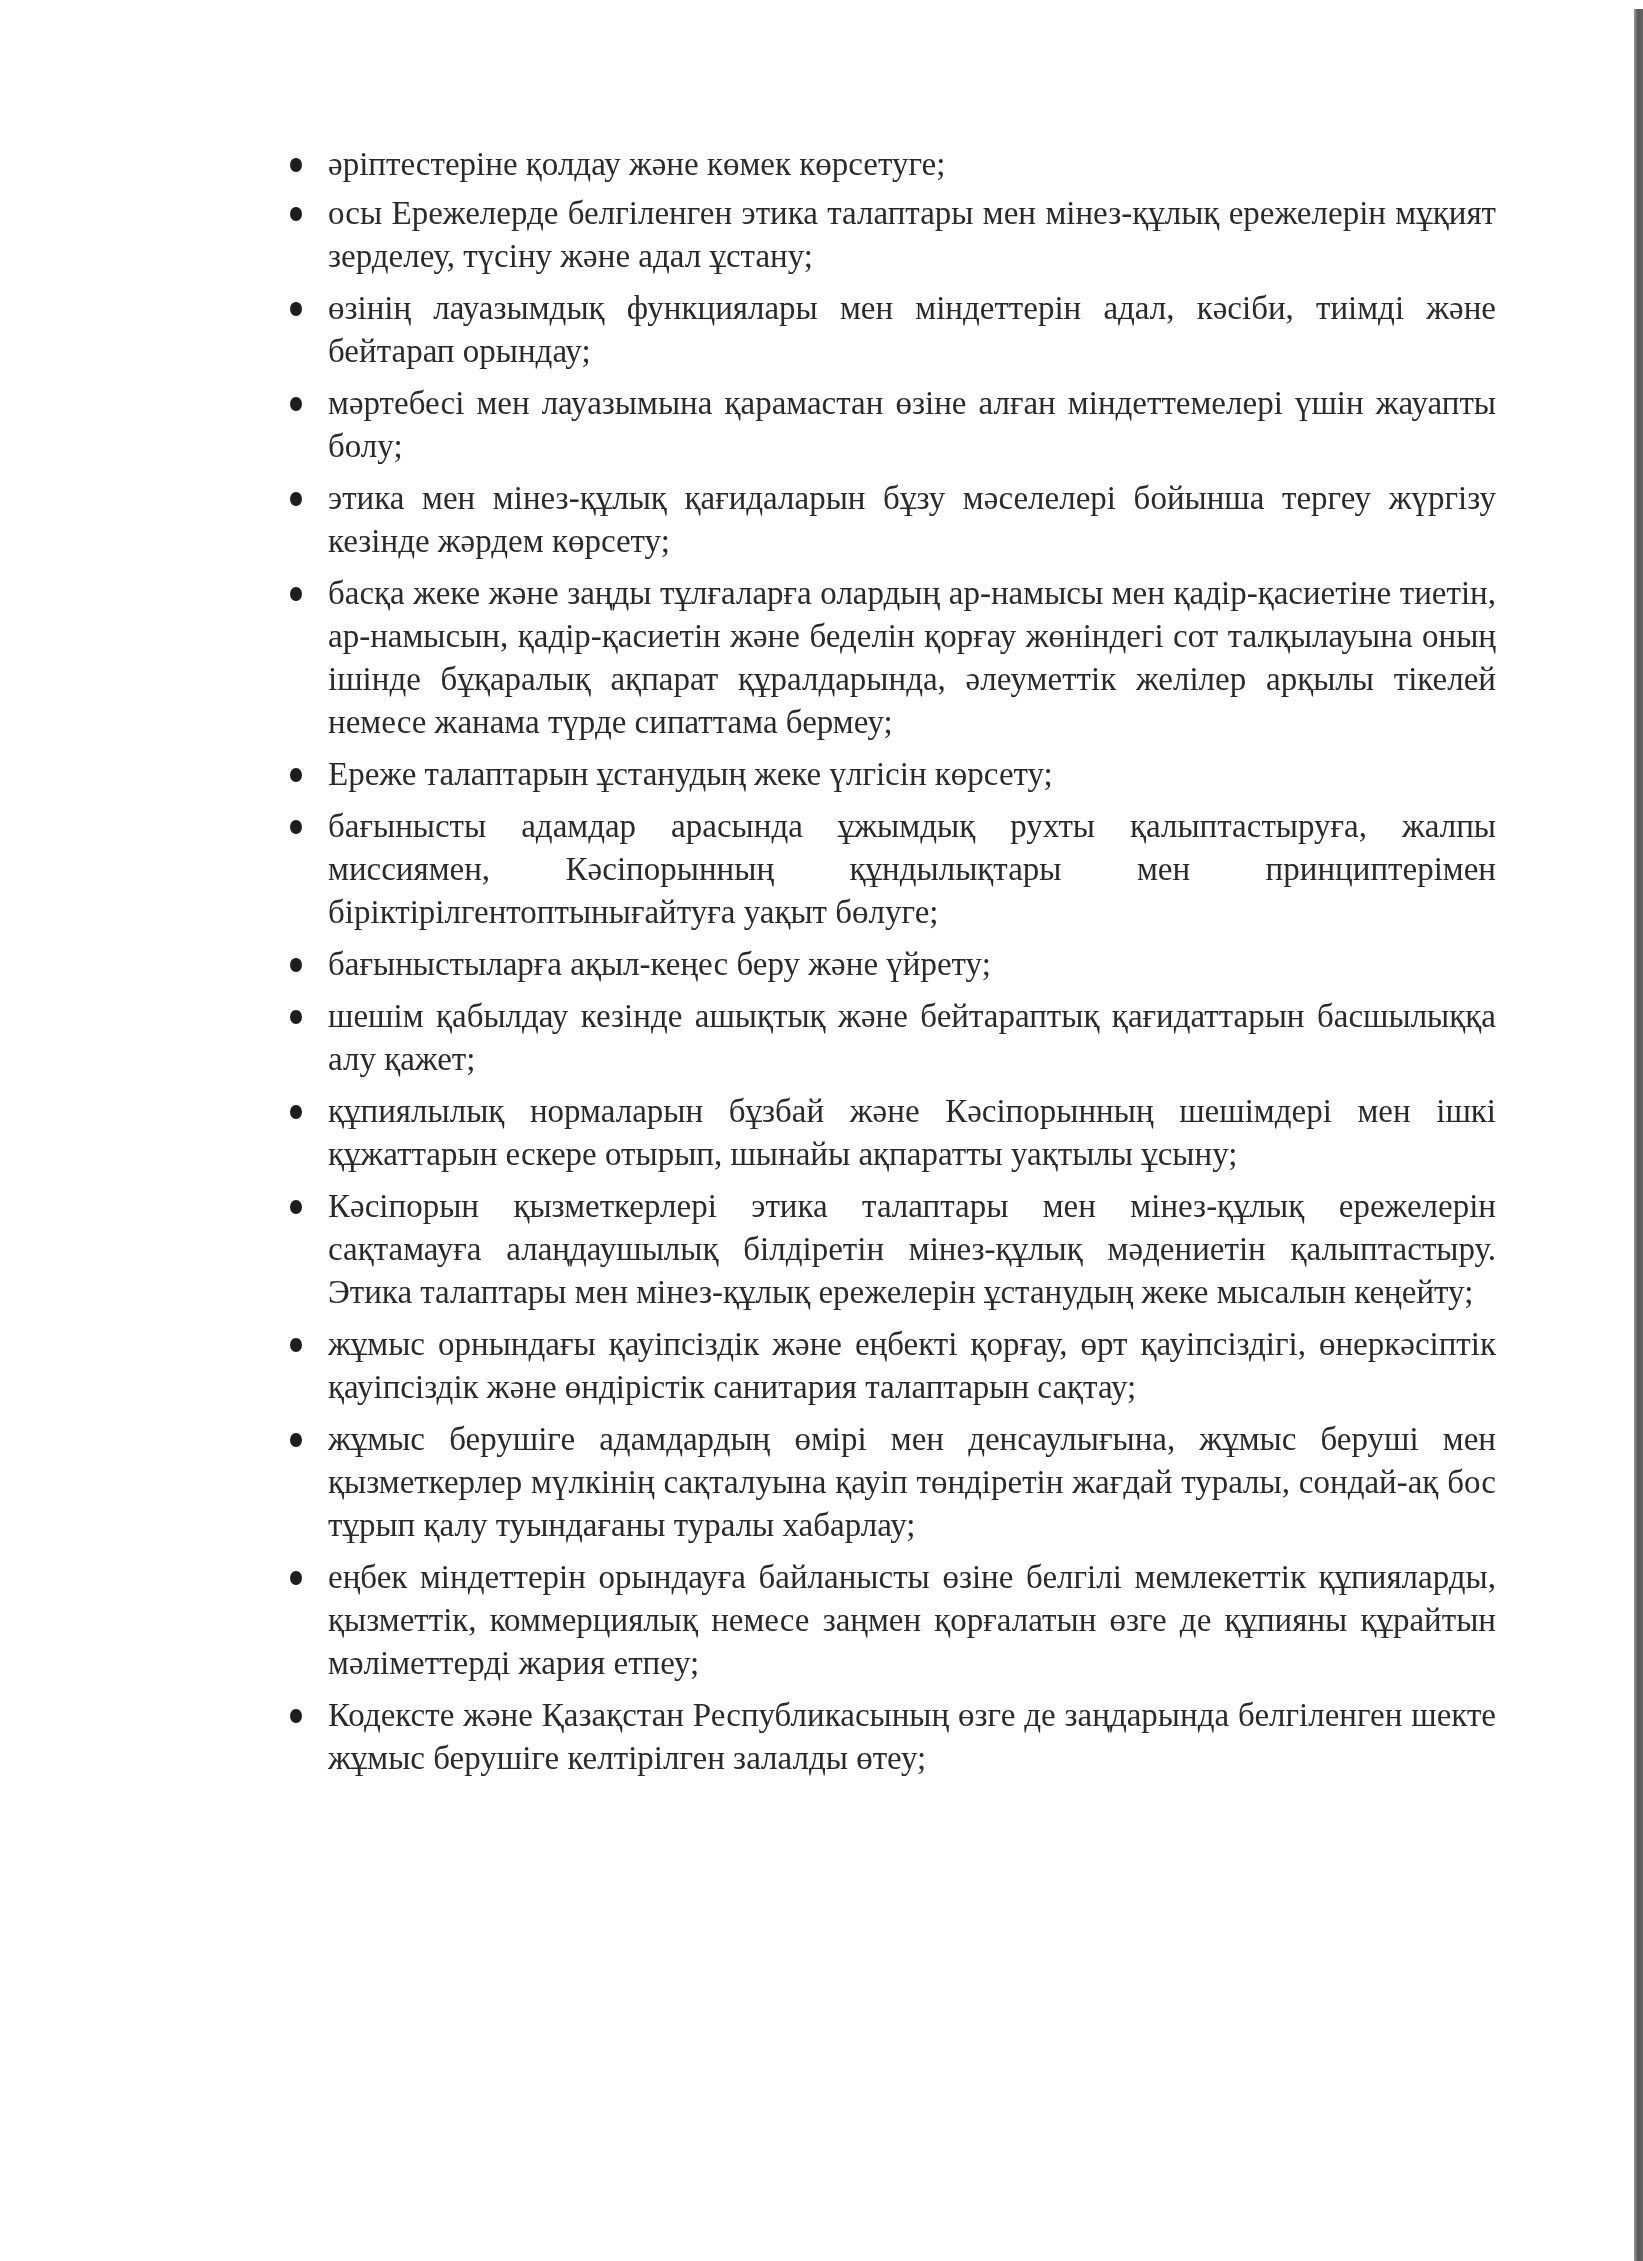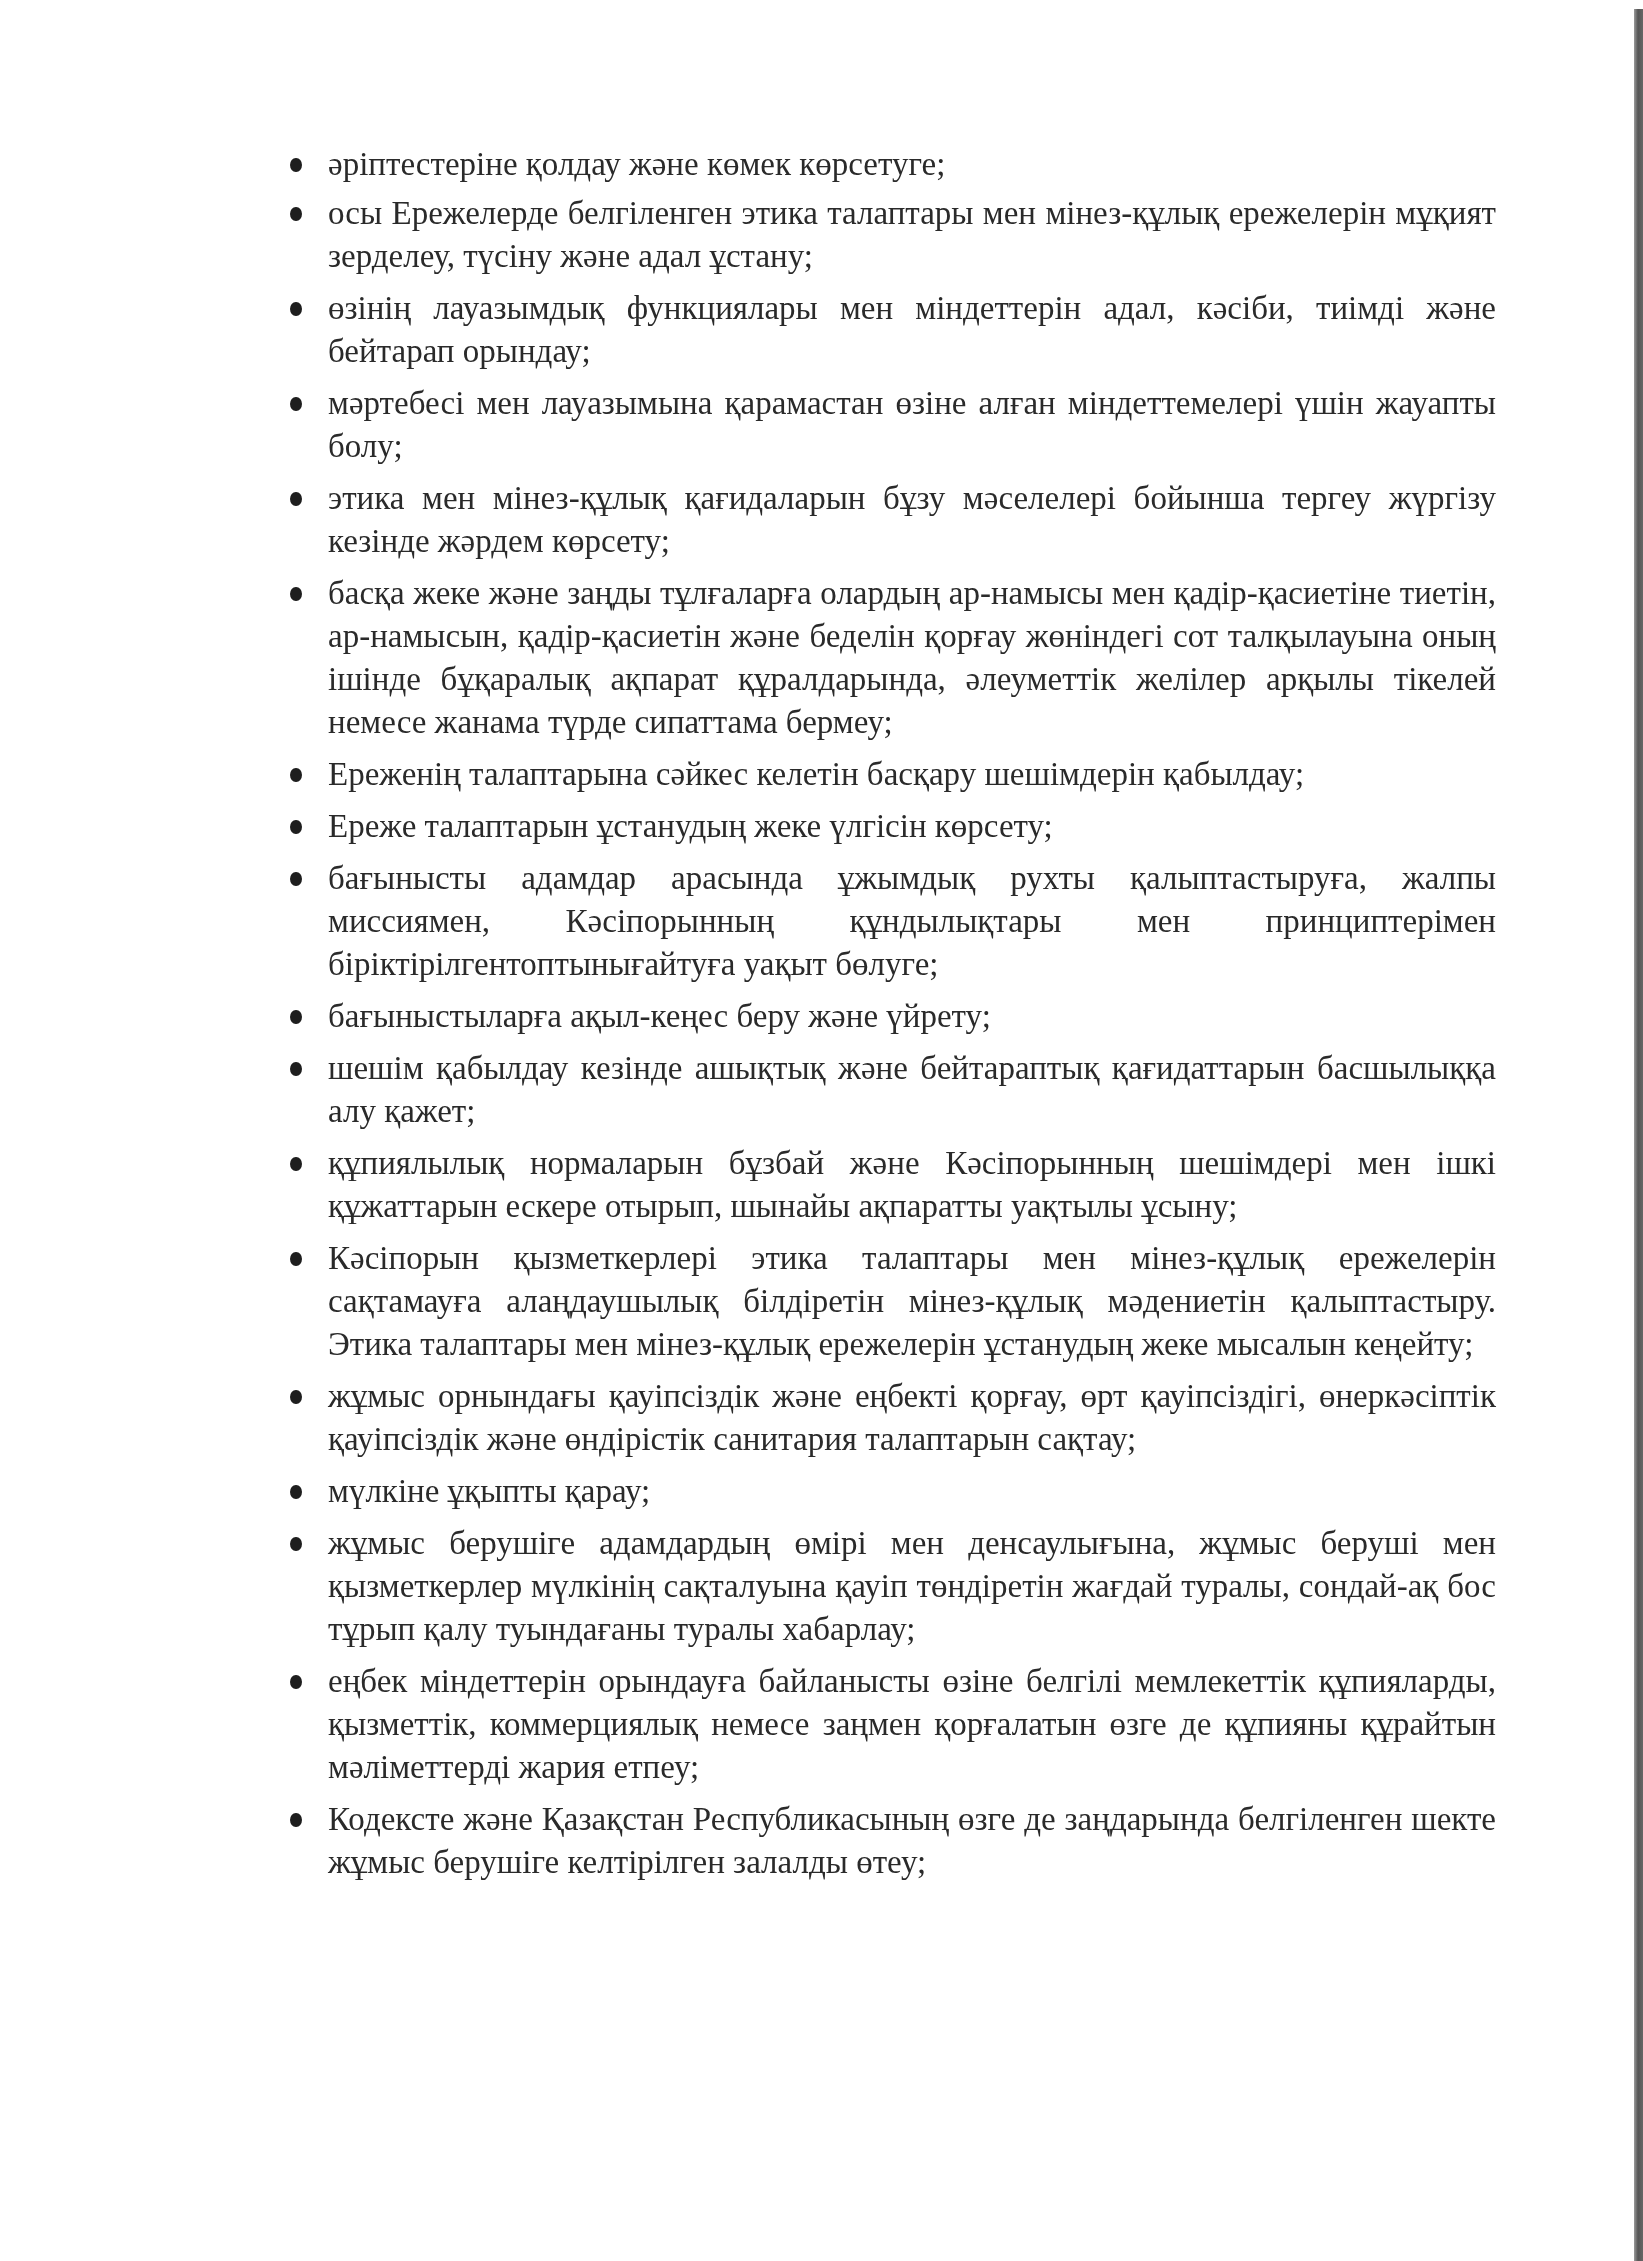--- a/index.html
+++ b/index.html
@@ -96,24 +96,20 @@
     <li>
         <span class="bullet"></span>
         <span class="item-text">этика мен мінез-құлық қағидаларын бұзу мәселелері бойынша тергеу жүргізу кезінде жәрдем көрсету;</span>
       </li>
     <li>
         <span class="bullet"></span>
         <span class="item-text">басқа жеке және заңды тұлғаларға олардың ар-намысы мен қадір-қасиетіне тиетін, ар-намысын, қадір-қасиетін және беделін қорғау жөніндегі сот талқылауына оның ішінде бұқаралық ақпарат құралдарында, әлеуметтік желілер арқылы тікелей немесе жанама түрде сипаттама бермеу;</span>
       </li>
     <li>
         <span class="bullet"></span>
-        <span class="item-text">Ереженің талаптарына сәйкес келетін басқару шешімдерін қабылдау;</span>
-      </li>
-    <li>
-        <span class="bullet"></span>
         <span class="item-text">Ереже талаптарын ұстанудың жеке үлгісін көрсету;</span>
       </li>
     <li>
         <span class="bullet"></span>
         <span class="item-text">бағынысты адамдар арасында ұжымдық рухты қалыптастыруға, жалпы миссиямен, Кәсіпорынның құндылықтары мен принциптерімен біріктірілгентоптынығайтуға уақыт бөлуге;</span>
       </li>
     <li>
         <span class="bullet"></span>
         <span class="item-text">бағыныстыларға ақыл-кеңес беру және үйрету;</span>
       </li>
@@ -128,24 +124,20 @@
     <li>
         <span class="bullet"></span>
         <span class="item-text">Кәсіпорын қызметкерлері этика талаптары мен мінез-құлық ережелерін сақтамауға алаңдаушылық білдіретін мінез-құлық мәдениетін қалыптастыру. Этика талаптары мен мінез-құлық ережелерін ұстанудың жеке мысалын кеңейту;</span>
       </li>
     <li>
         <span class="bullet"></span>
         <span class="item-text">жұмыс орнындағы қауіпсіздік және еңбекті қорғау, өрт қауіпсіздігі, өнеркәсіптік қауіпсіздік және өндірістік санитария талаптарын сақтау;</span>
       </li>
     <li>
         <span class="bullet"></span>
-        <span class="item-text">мүлкіне ұқыпты қарау;</span>
-      </li>
-    <li>
-        <span class="bullet"></span>
         <span class="item-text">жұмыс берушіге адамдардың өмірі мен денсаулығына, жұмыс беруші мен қызметкерлер мүлкінің сақталуына қауіп төндіретін жағдай туралы, сондай-ақ бос тұрып қалу туындағаны туралы хабарлау;</span>
       </li>
     <li>
         <span class="bullet"></span>
         <span class="item-text">еңбек міндеттерін орындауға байланысты өзіне белгілі мемлекеттік құпияларды, қызметтік, коммерциялық немесе заңмен қорғалатын өзге де құпияны құрайтын мәліметтерді жария етпеу;</span>
       </li>
     <li>
         <span class="bullet"></span>
         <span class="item-text">Кодексте және Қазақстан Республикасының өзге де заңдарында белгіленген шекте жұмыс берушіге келтірілген залалды өтеу;</span>
       </li>

